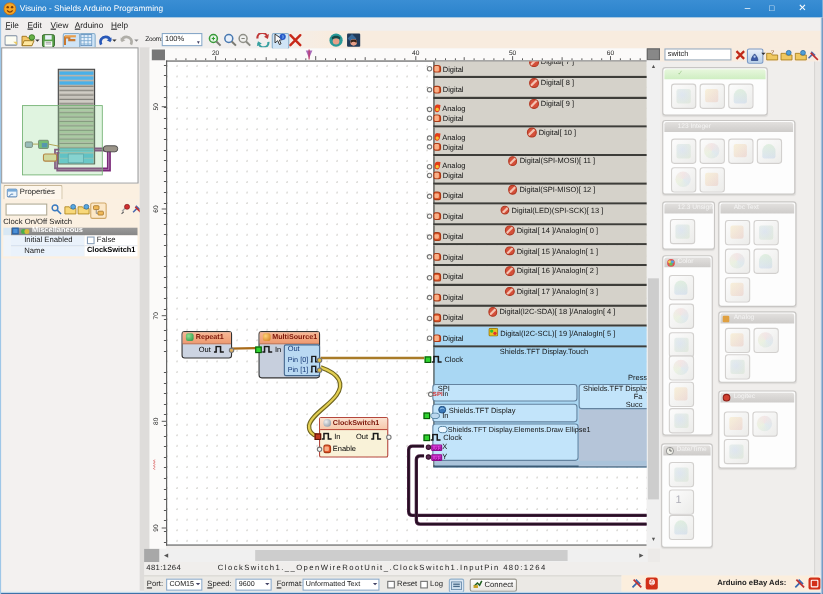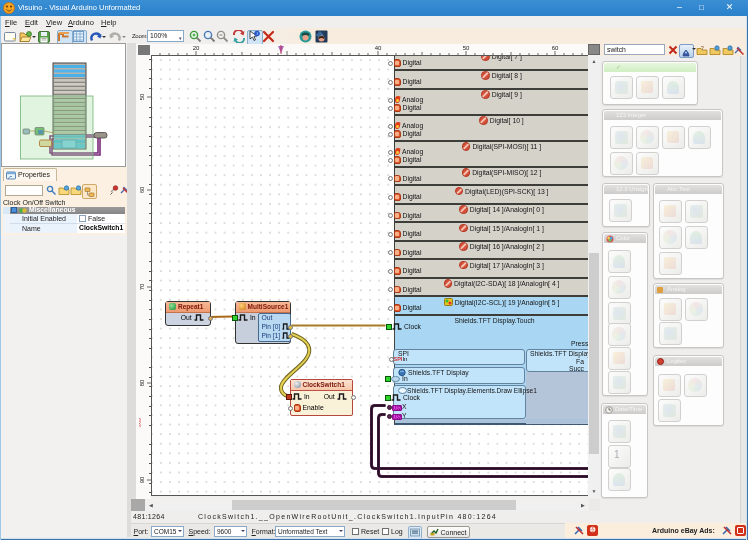--- a/index.html
+++ b/index.html
@@ -75,21 +75,21 @@
   .u32{display:inline-block;width:10px;height:6px;background:#e341e3;border:1px solid #8c0d8c;border-radius:1px;color:#7c057c;font-size:4.5px;line-height:5px;text-align:center;box-sizing:border-box;vertical-align:-0.5px;font-weight:bold;}
   .wv{display:inline-block;vertical-align:-1px;}
   .bluebox{position:absolute;background:#c2e4fa;border:1px solid #64839f;border-radius:3px;box-sizing:border-box;}
   .comp{position:absolute;box-sizing:border-box;}
   .chead{position:absolute;left:0;right:0;top:0;height:10px;background:linear-gradient(180deg,#f6b896,#ee9b72);border-bottom:1px solid #c8724c;white-space:nowrap;overflow:hidden;font-size:6.5px;line-height:9.5px;}
   .cico{display:inline-block;width:7px;height:7px;border-radius:2px;margin:1.5px 2px 0 3px;vertical-align:top;}
 </style>
 </head>
 <body>
 <div class="abs" id="titlebar"></div>
-<div class="abs" id="titletxt">Visuino - Visual Arduino Unformatted</div>
+<div class="abs" id="titletxt">Visuino - Shields Arduino Programming</div>
 <svg width="12" height="12" style="position:absolute;left:3px;top:2px;">
     <circle cx="6" cy="6" r="5.5" fill="#f5a623"></circle>
     <circle cx="6" cy="6" r="5.5" fill="none" stroke="#c87010" stroke-width="0.8"></circle>
     <circle cx="4" cy="4.5" r="1.1" fill="#7a3a08"></circle>
     <circle cx="8" cy="4.5" r="1.1" fill="#7a3a08"></circle>
     <path d="M3.5,7.5 C5,9.5 7,9.5 8.5,7.5" stroke="#7a3a08" stroke-width="1" fill="none"></path>
   </svg>
 <div class="abs" id="winbtns">
   <div class="wb" style="right:52px;">–</div>
   <div class="wb" style="right:30px;font-size:8px;">□</div>

